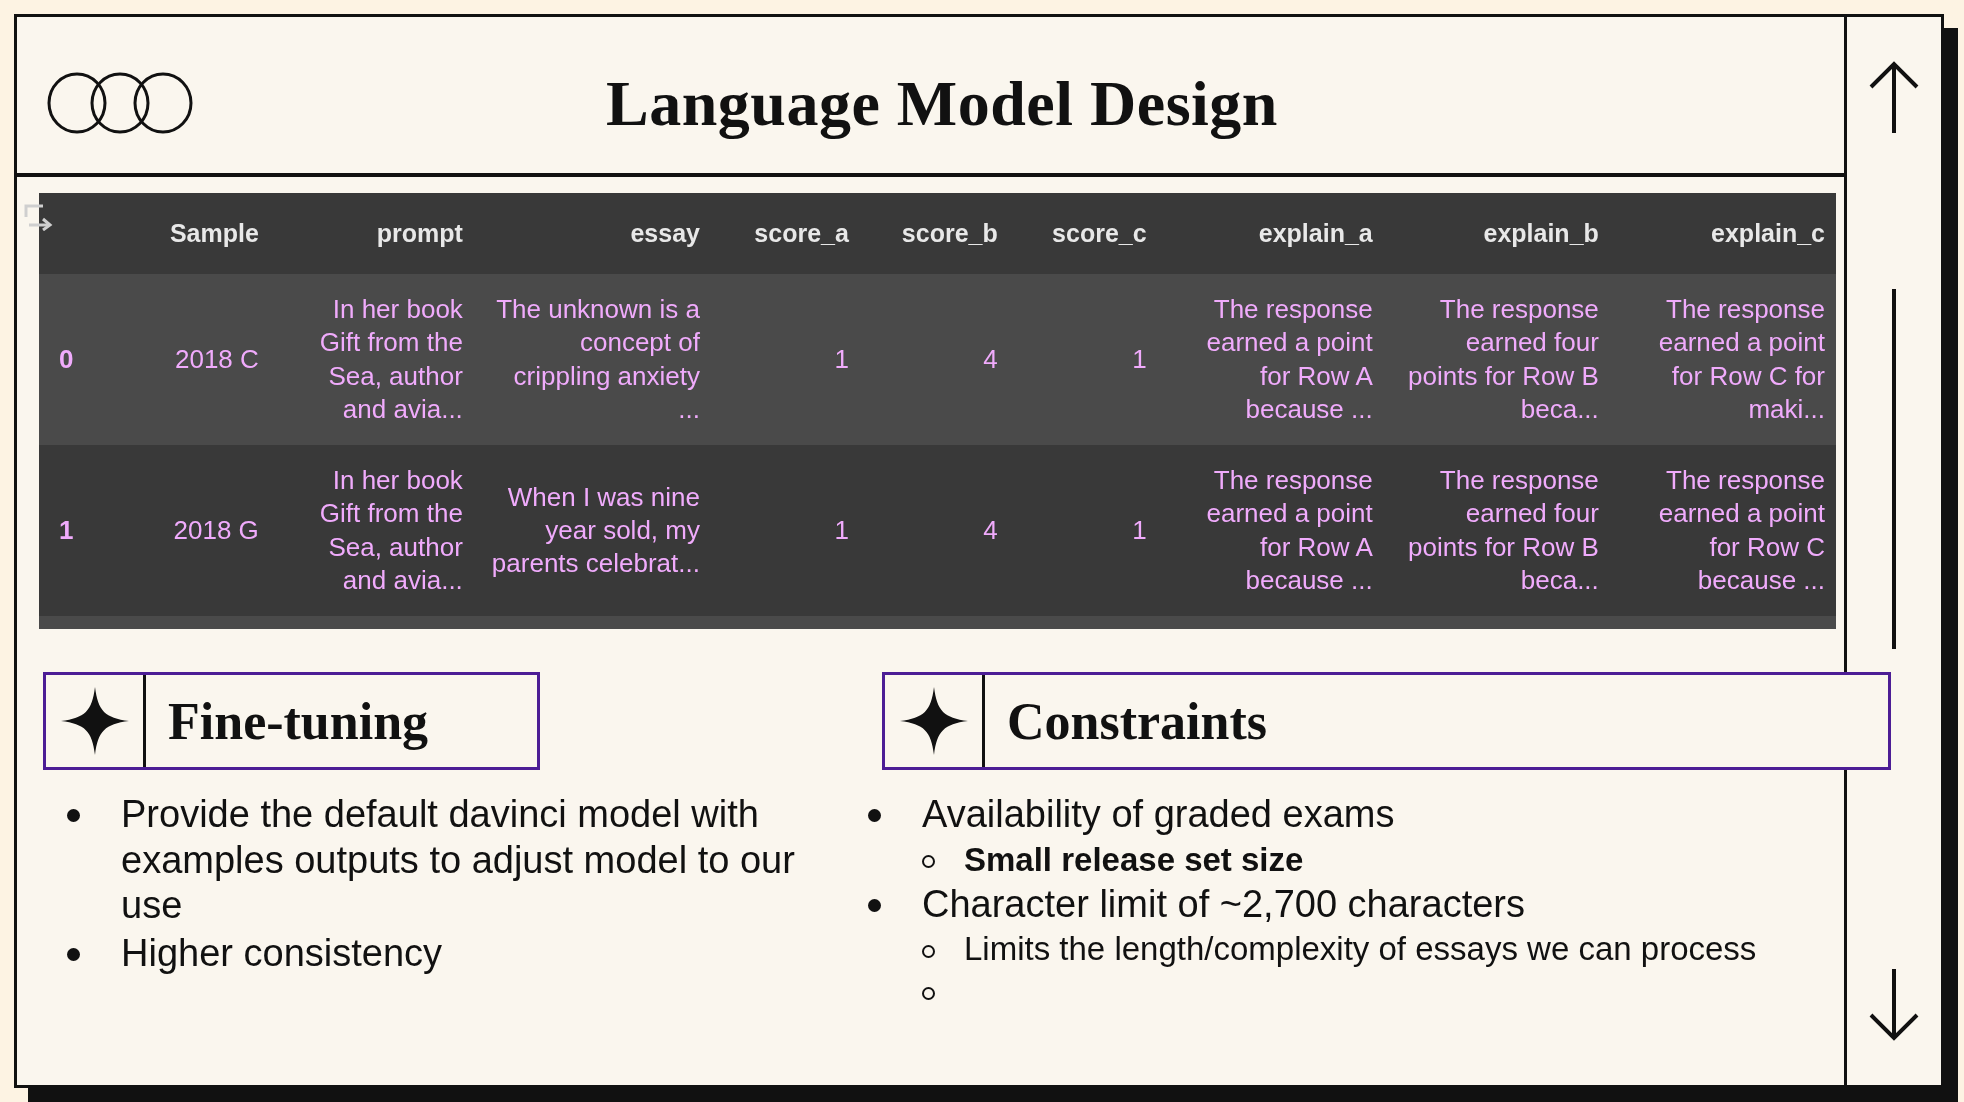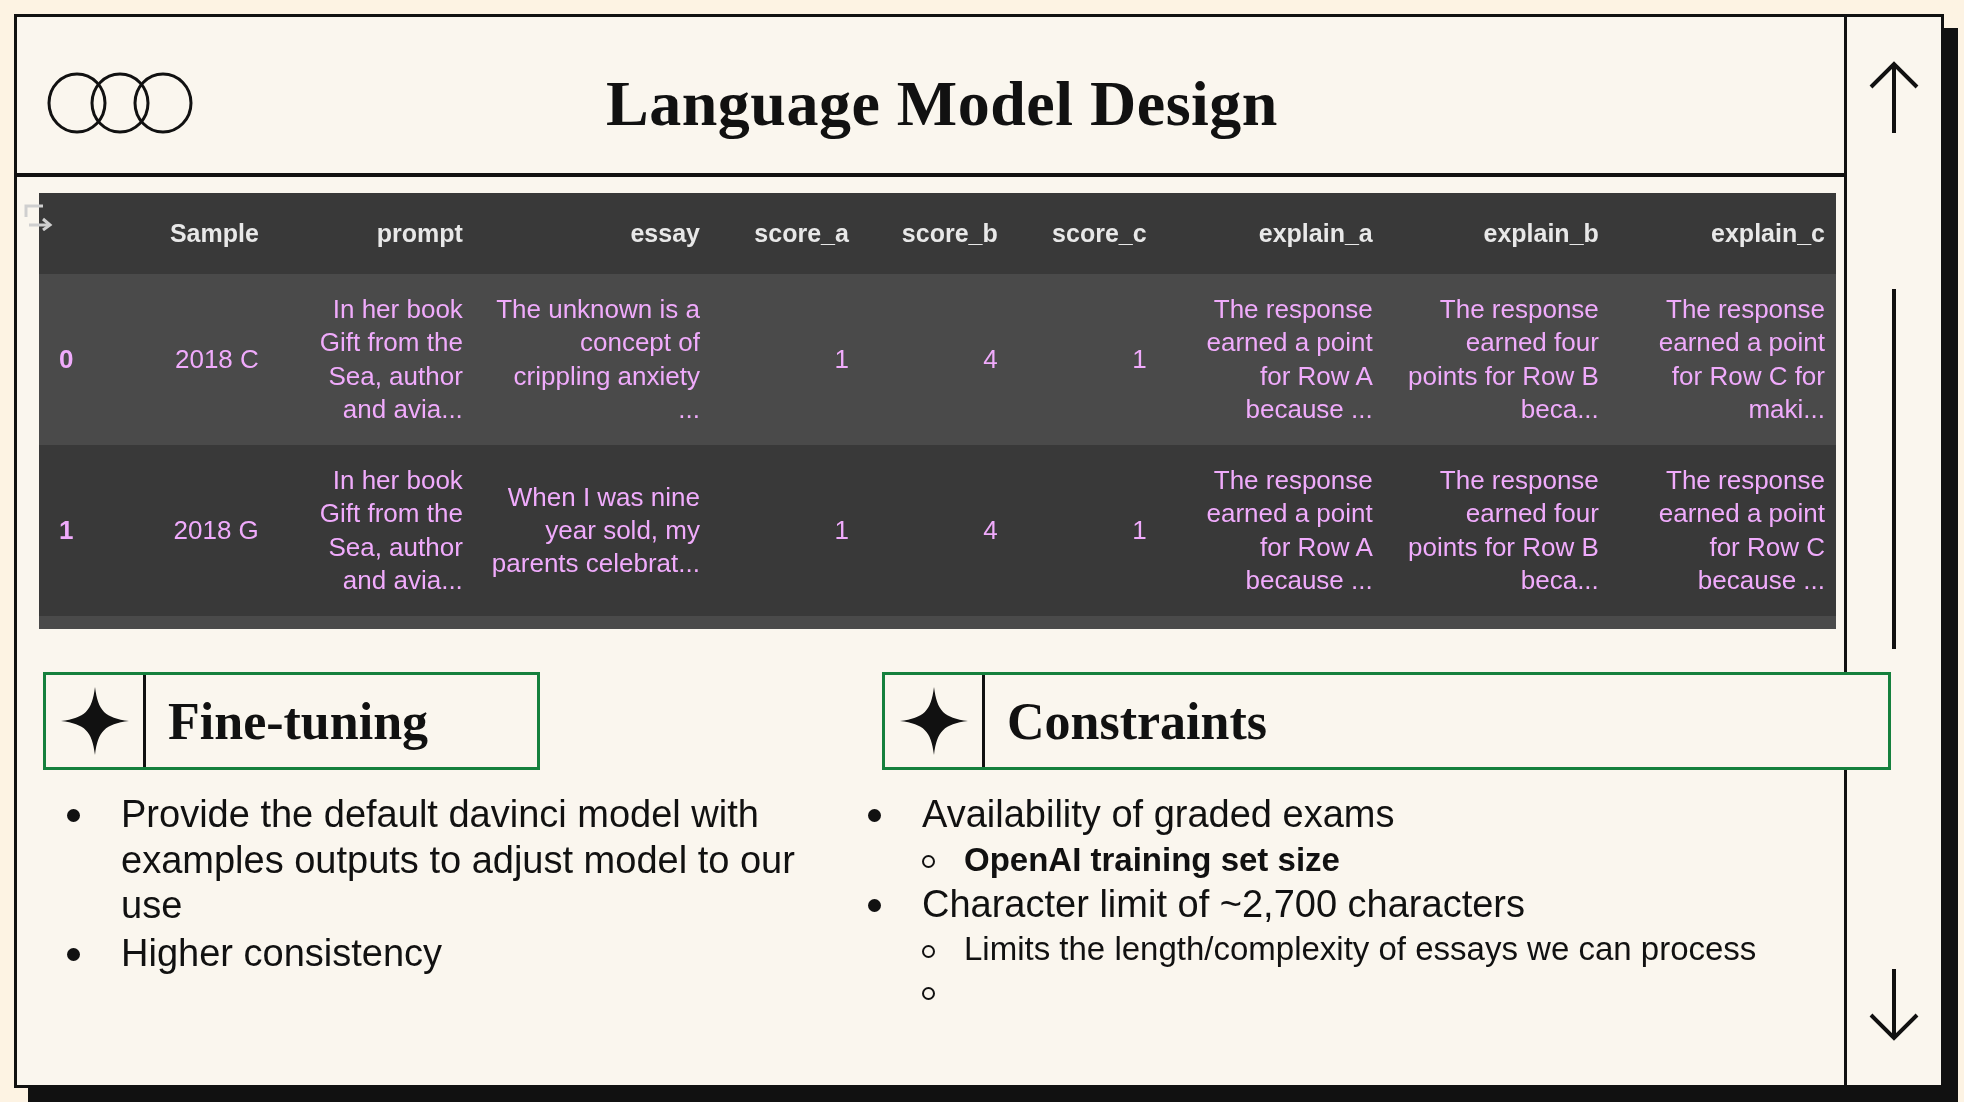--- a/index.html
+++ b/index.html
@@ -148,21 +148,21 @@
   .col-sample  { width: 150px; }
   .col-prompt  { width: 185px; }
   .col-essay   { width: 215px; }
   .col-score   { width: 135px; }
   .col-explain { width: 205px; }
 
   
   .section-head {
     position: absolute;
     height: 98px;
-    border: 3px solid #15803d;
+    border: 3px solid #4c1d95;
     display: flex;
     align-items: stretch;
     background: #faf6ee;
   }
   .section-head .star-cell {
     width: 100px;
     border-right: 3px solid #111111;
     display: flex; align-items: center; justify-content: center;
   }
   .section-head .head-label {
@@ -363,21 +363,21 @@
     </div>
 
     <div id="constraints-list" class="bullets">
       <ul>
         <li class="lvl1">
           <span class="b-dot"></span>
           <span>Availability of graded exams</span>
         </li>
         <li class="lvl2 bold">
           <span class="b-ring"></span>
-          <span>OpenAI training set size</span>
+          <span>Small release set size</span>
         </li>
         <li class="lvl1">
           <span class="b-dot"></span>
           <span>Character limit of ~2,700 characters</span>
         </li>
         <li class="lvl2">
           <span class="b-ring"></span>
           <span>Limits the length/complexity of essays we can process</span>
         </li>
         <li class="lvl2">

